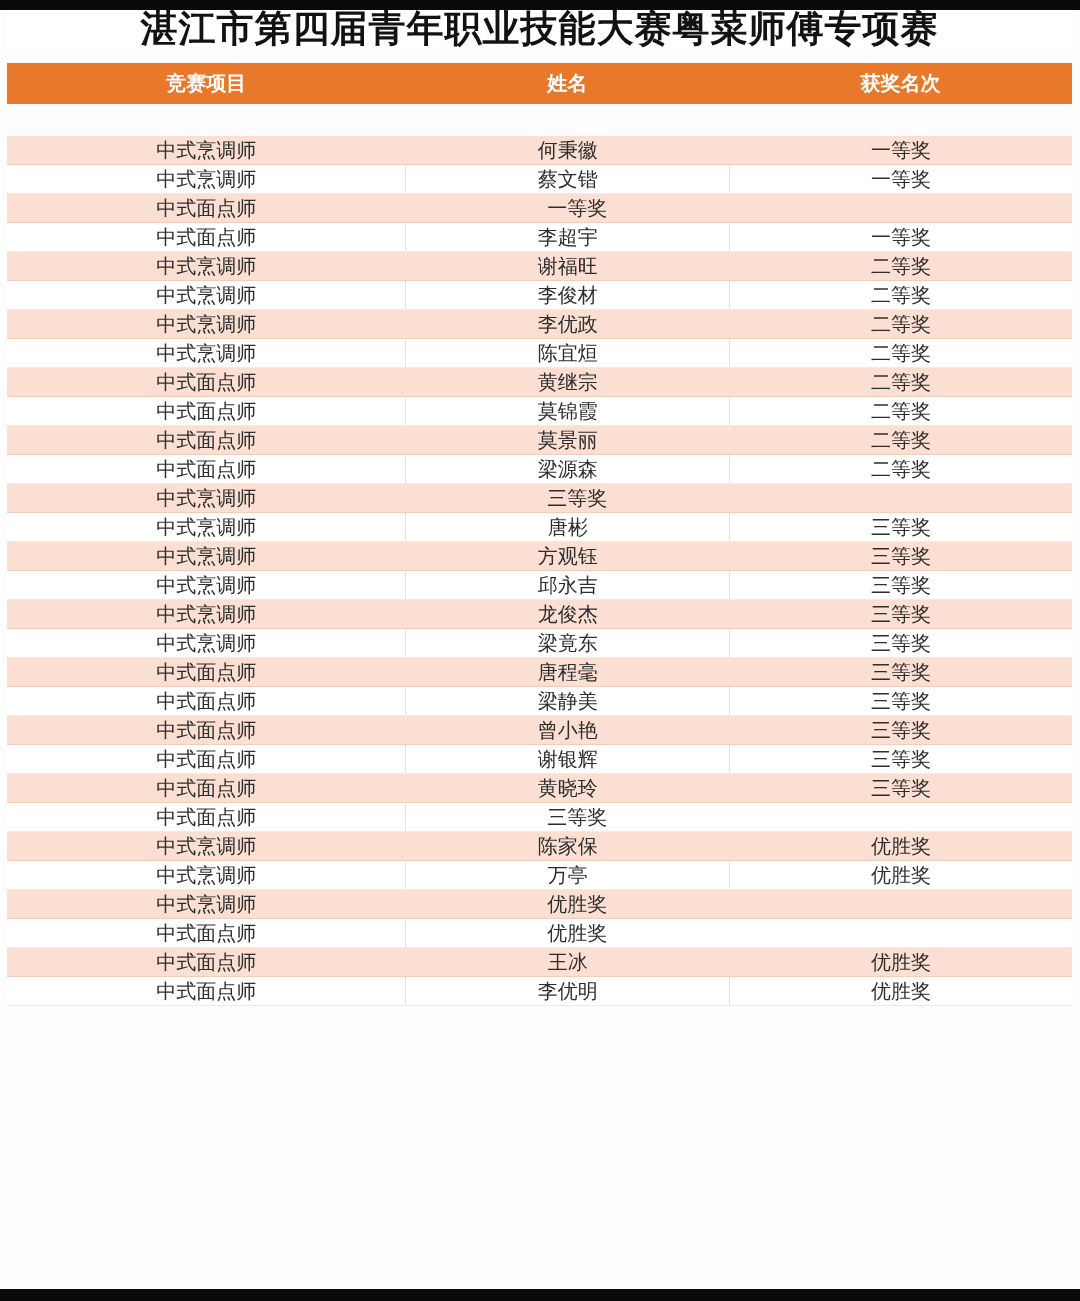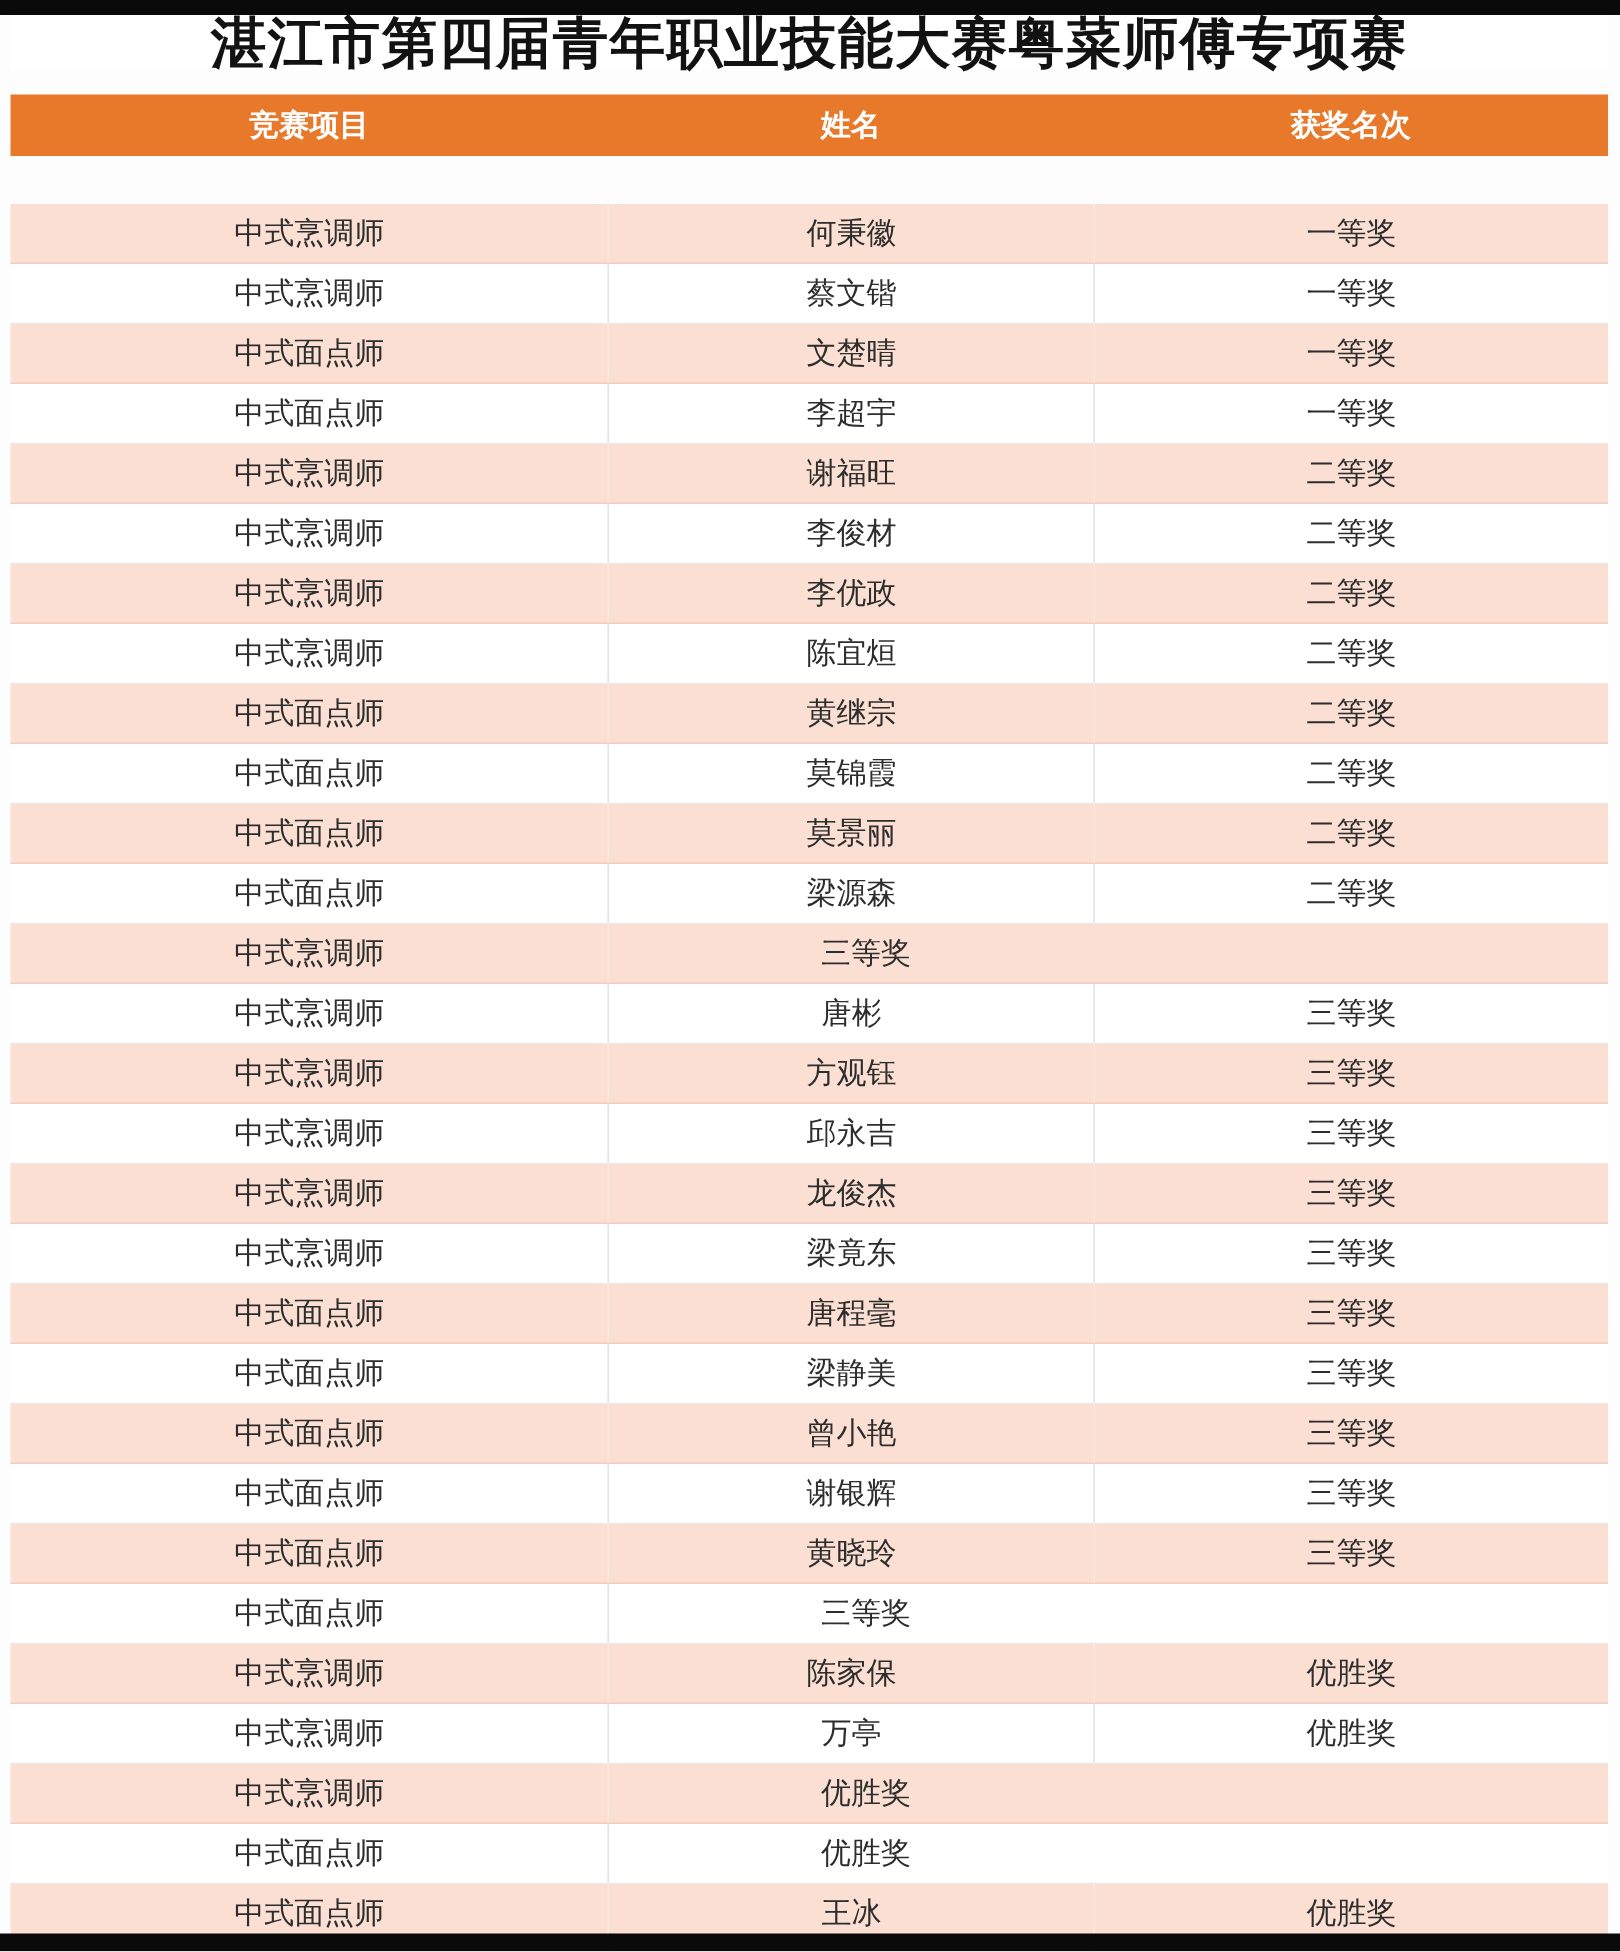--- a/index.html
+++ b/index.html
@@ -48,21 +48,21 @@
     left: 7px;
     width: 1065px;
     display: flex;
     flex-direction: column;
     gap: 32px;
   }
 
   .trow {
     display: flex;
     width: 100%;
-    height: 40px;
+    height: 29px;
     box-sizing: border-box;
   }
   .trow .cell {
     display: flex;
     align-items: center;
     justify-content: center;
     box-sizing: border-box;
     font-size: 20px;
     color: #2d2d2d;
     font-weight: 500;
@@ -121,21 +121,20 @@
           <div class="cell col-name">何秉徽</div>
           <div class="cell col-award">一等奖</div>
         </div>
         <div class="trow">
           <div class="cell col-event">中式烹调师</div>
           <div class="cell col-name">蔡文锴</div>
           <div class="cell col-award">一等奖</div>
         </div>
         <div class="trow">
           <div class="cell col-event">中式面点师</div>
-          <div class="cell col-name">文楚晴</div>
           <div class="cell col-award">一等奖</div>
         </div>
         <div class="trow">
           <div class="cell col-event">中式面点师</div>
           <div class="cell col-name">李超宇</div>
           <div class="cell col-award">一等奖</div>
         </div>
         <div class="trow">
           <div class="cell col-event">中式烹调师</div>
           <div class="cell col-name">谢福旺</div>

